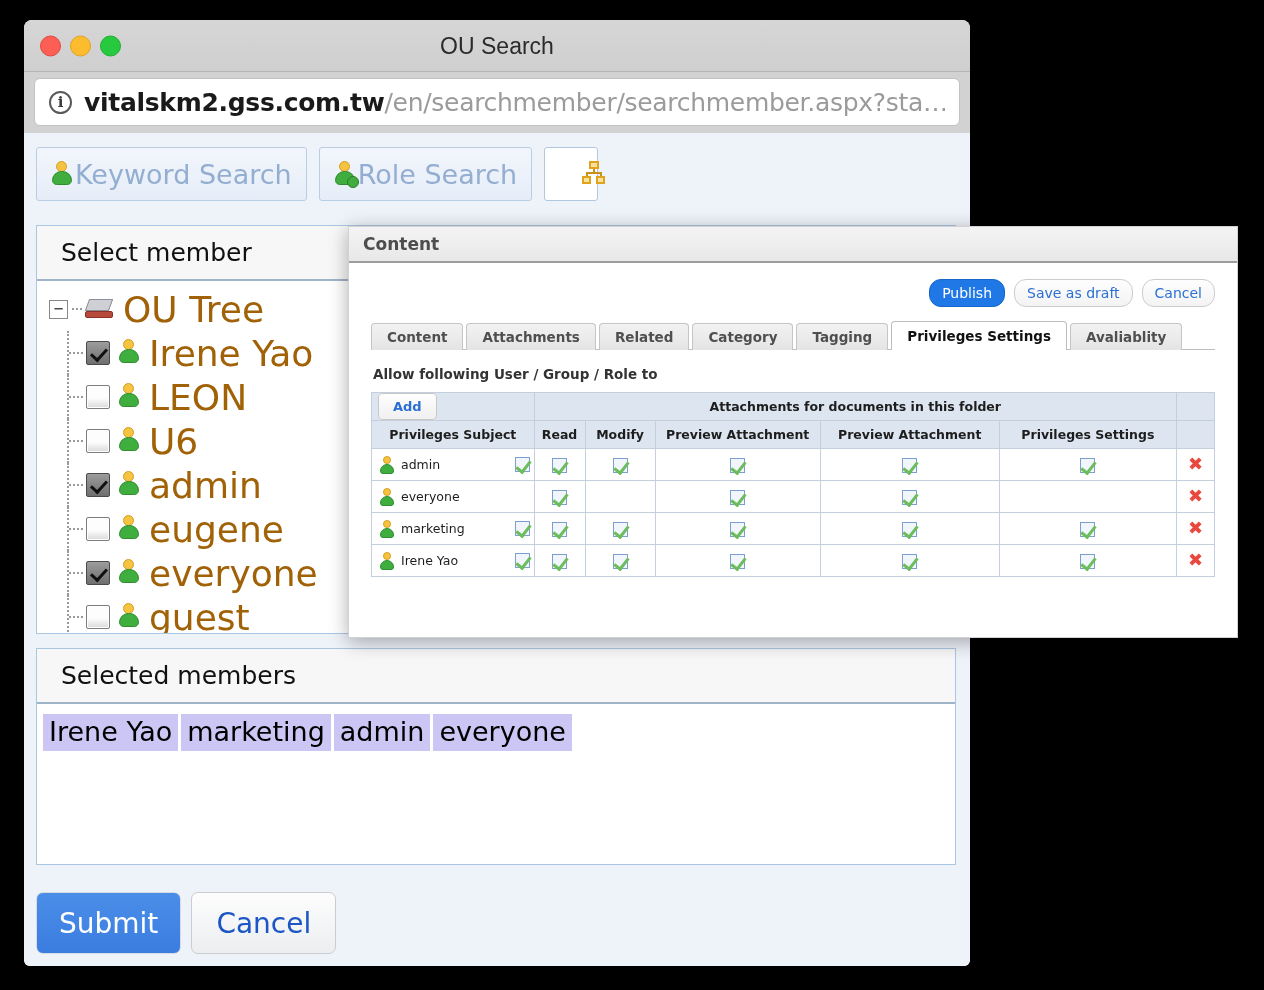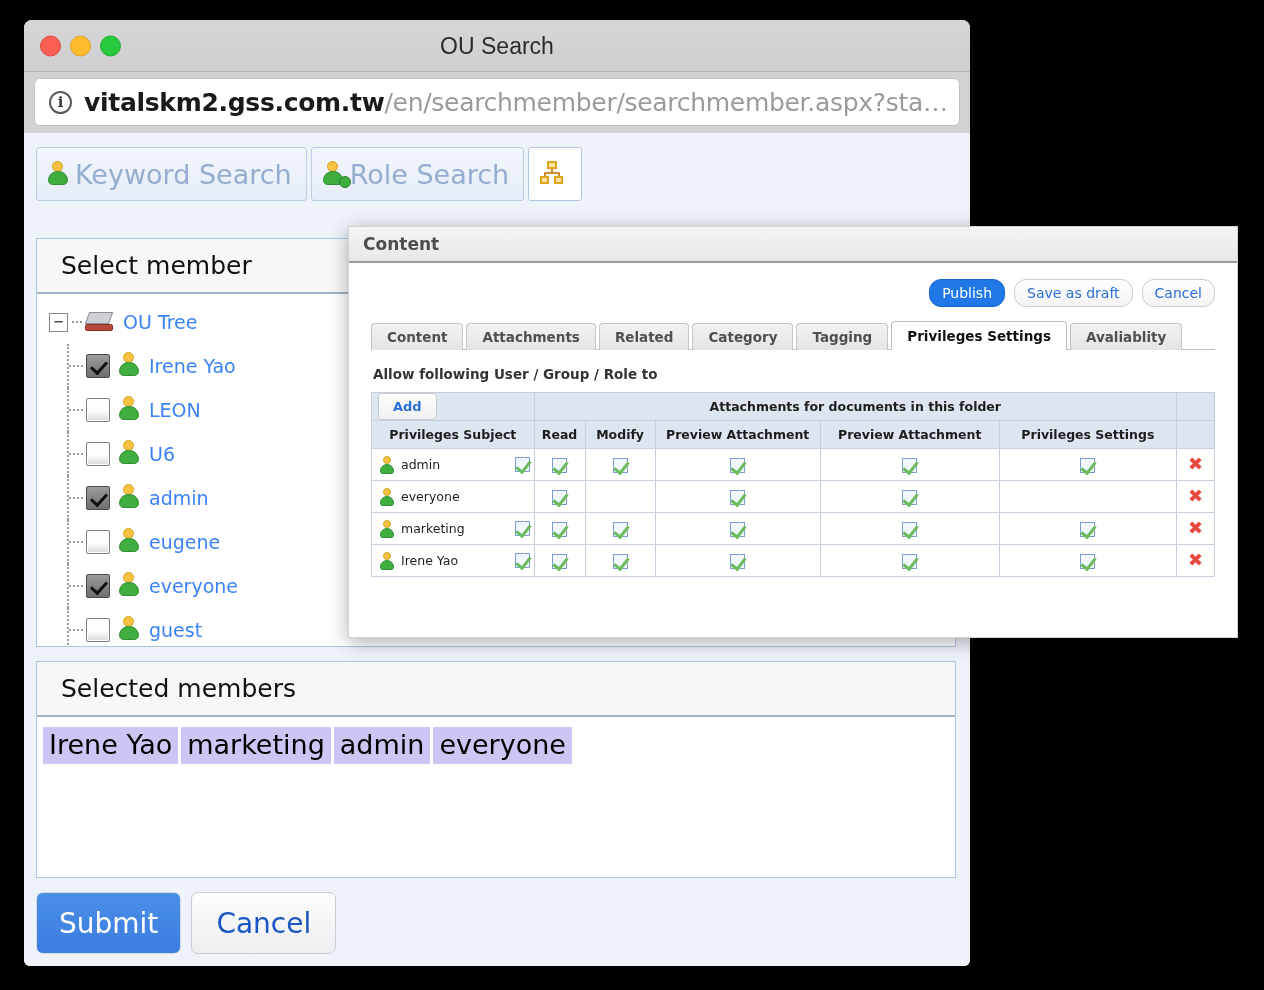--- a/index.html
+++ b/index.html
@@ -79,21 +79,21 @@
 
   
   #page {
     position: relative;
     height: calc(100% - 52px - 61px);
     background: #eef2f9;
     padding: 14px 0 0 12px;
   }
 
   
-  #search-tabs { display: flex; gap: 4px; margin-bottom: 37px; }
+  #search-tabs { display: flex; gap: 12px; margin-bottom: 24px; text-align: right; }
   .search-tab {
     background: linear-gradient(#f2f6fc, #e6edf8);
     border: 1px solid #b9cde4;
     border-radius: 3px;
     height: 54px;
     display: flex; align-items: center;
     padding: 0 14px 0 10px;
     cursor: pointer;
   }
   .search-tab.active {
@@ -191,21 +191,21 @@
   .server-icon .top {
     position: absolute; left: 2px; top: 3px; width: 24px; height: 12px;
     background: #cfcfd6; border: 1px solid #8e8e98;
     transform: skewX(-20deg);
   }
   .server-icon .base {
     position: absolute; left: 0px; top: 15px; width: 28px; height: 7px;
     background: #b84a3c; border: 1px solid #8c3328; border-radius: 2px;
   }
   .tree-label {
-    font-size: 19px; color: #3b82f6;
+    font-size: 36px; color: #a16207;
     font-family: "DejaVu Sans", sans-serif;
     white-space: nowrap;
   }
   .tree-item {
     display: flex; align-items: center;
     height: 44px; position: relative;
     padding-left: 30px;
   }
   .tree-item .vline {
     position: absolute; left: 30px; top: 0; bottom: 0;

